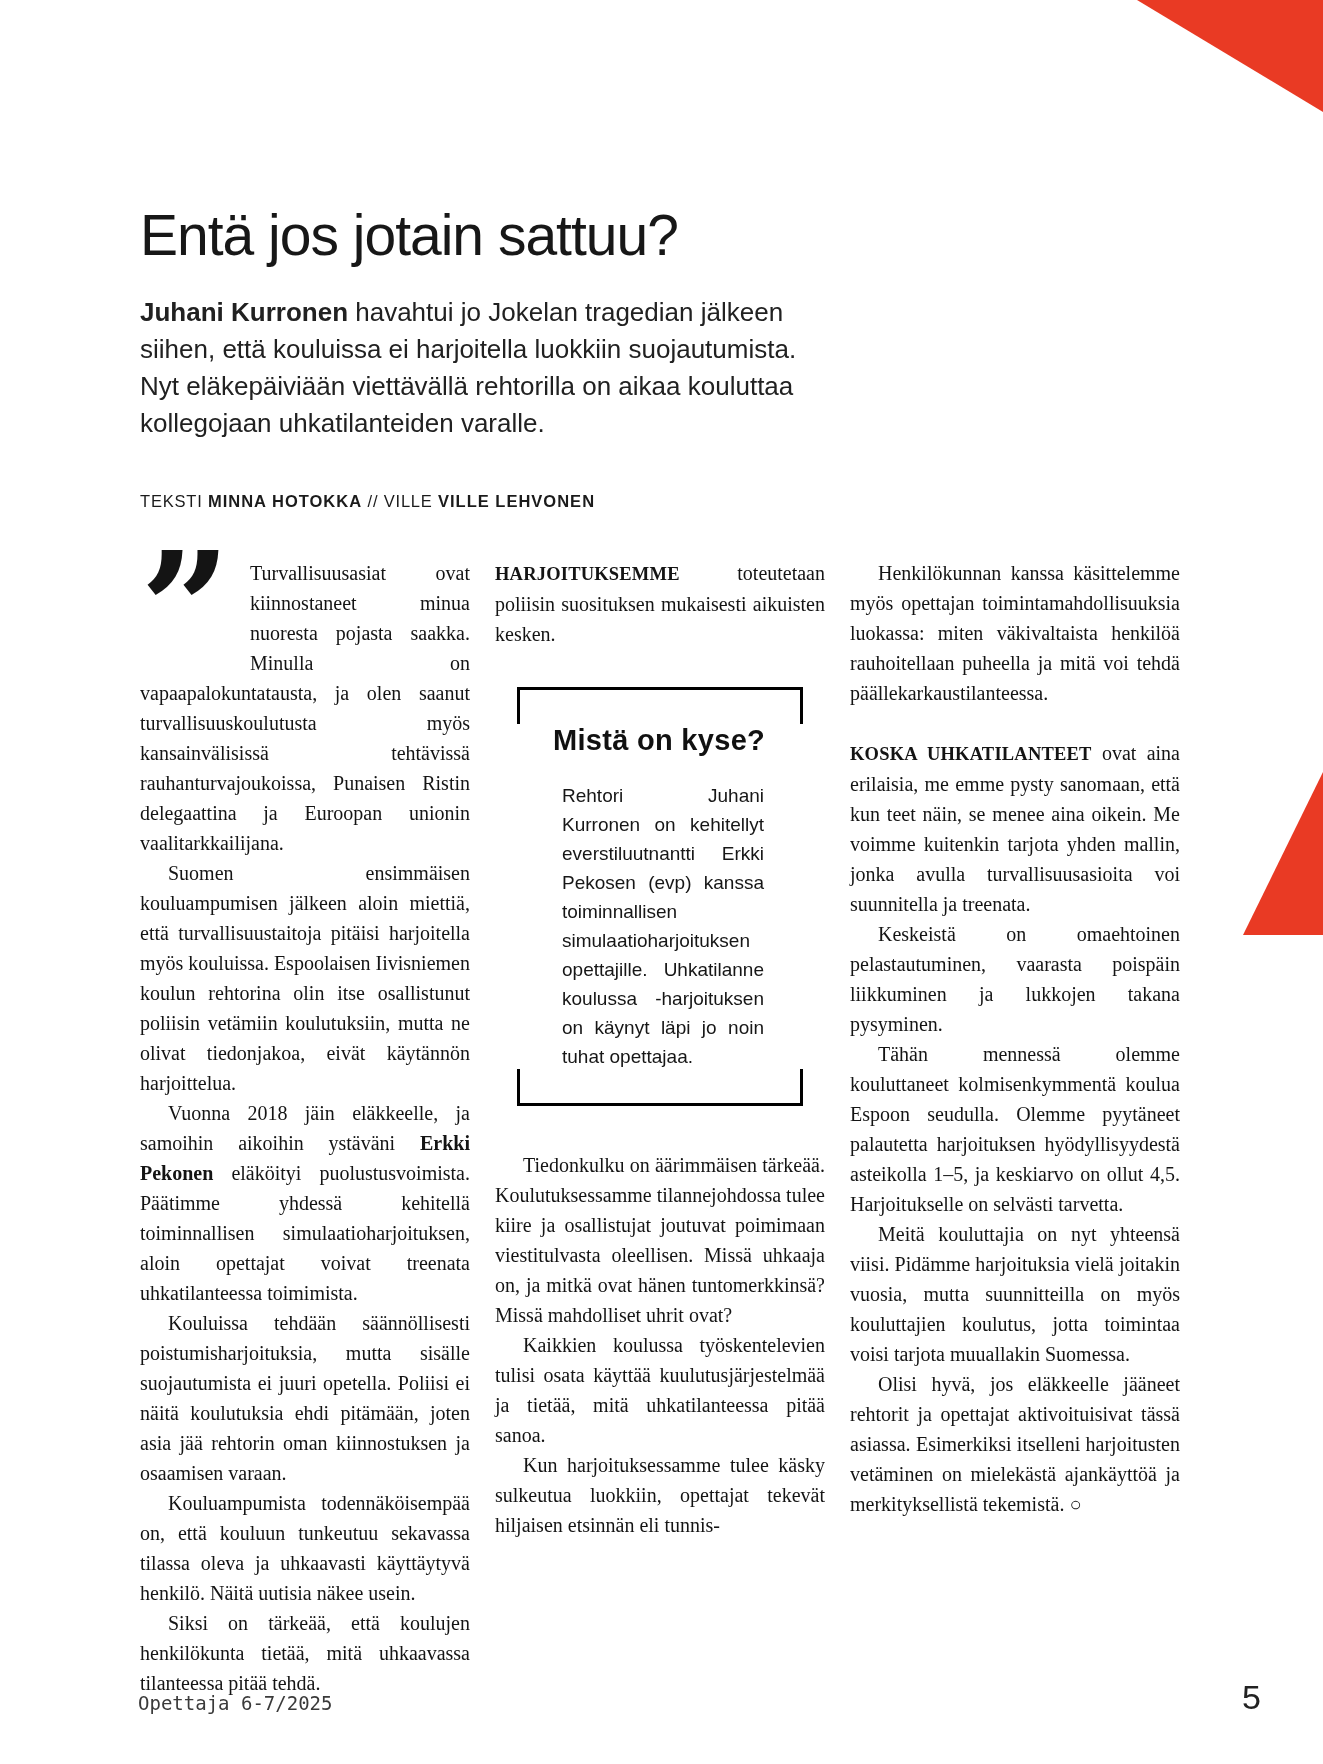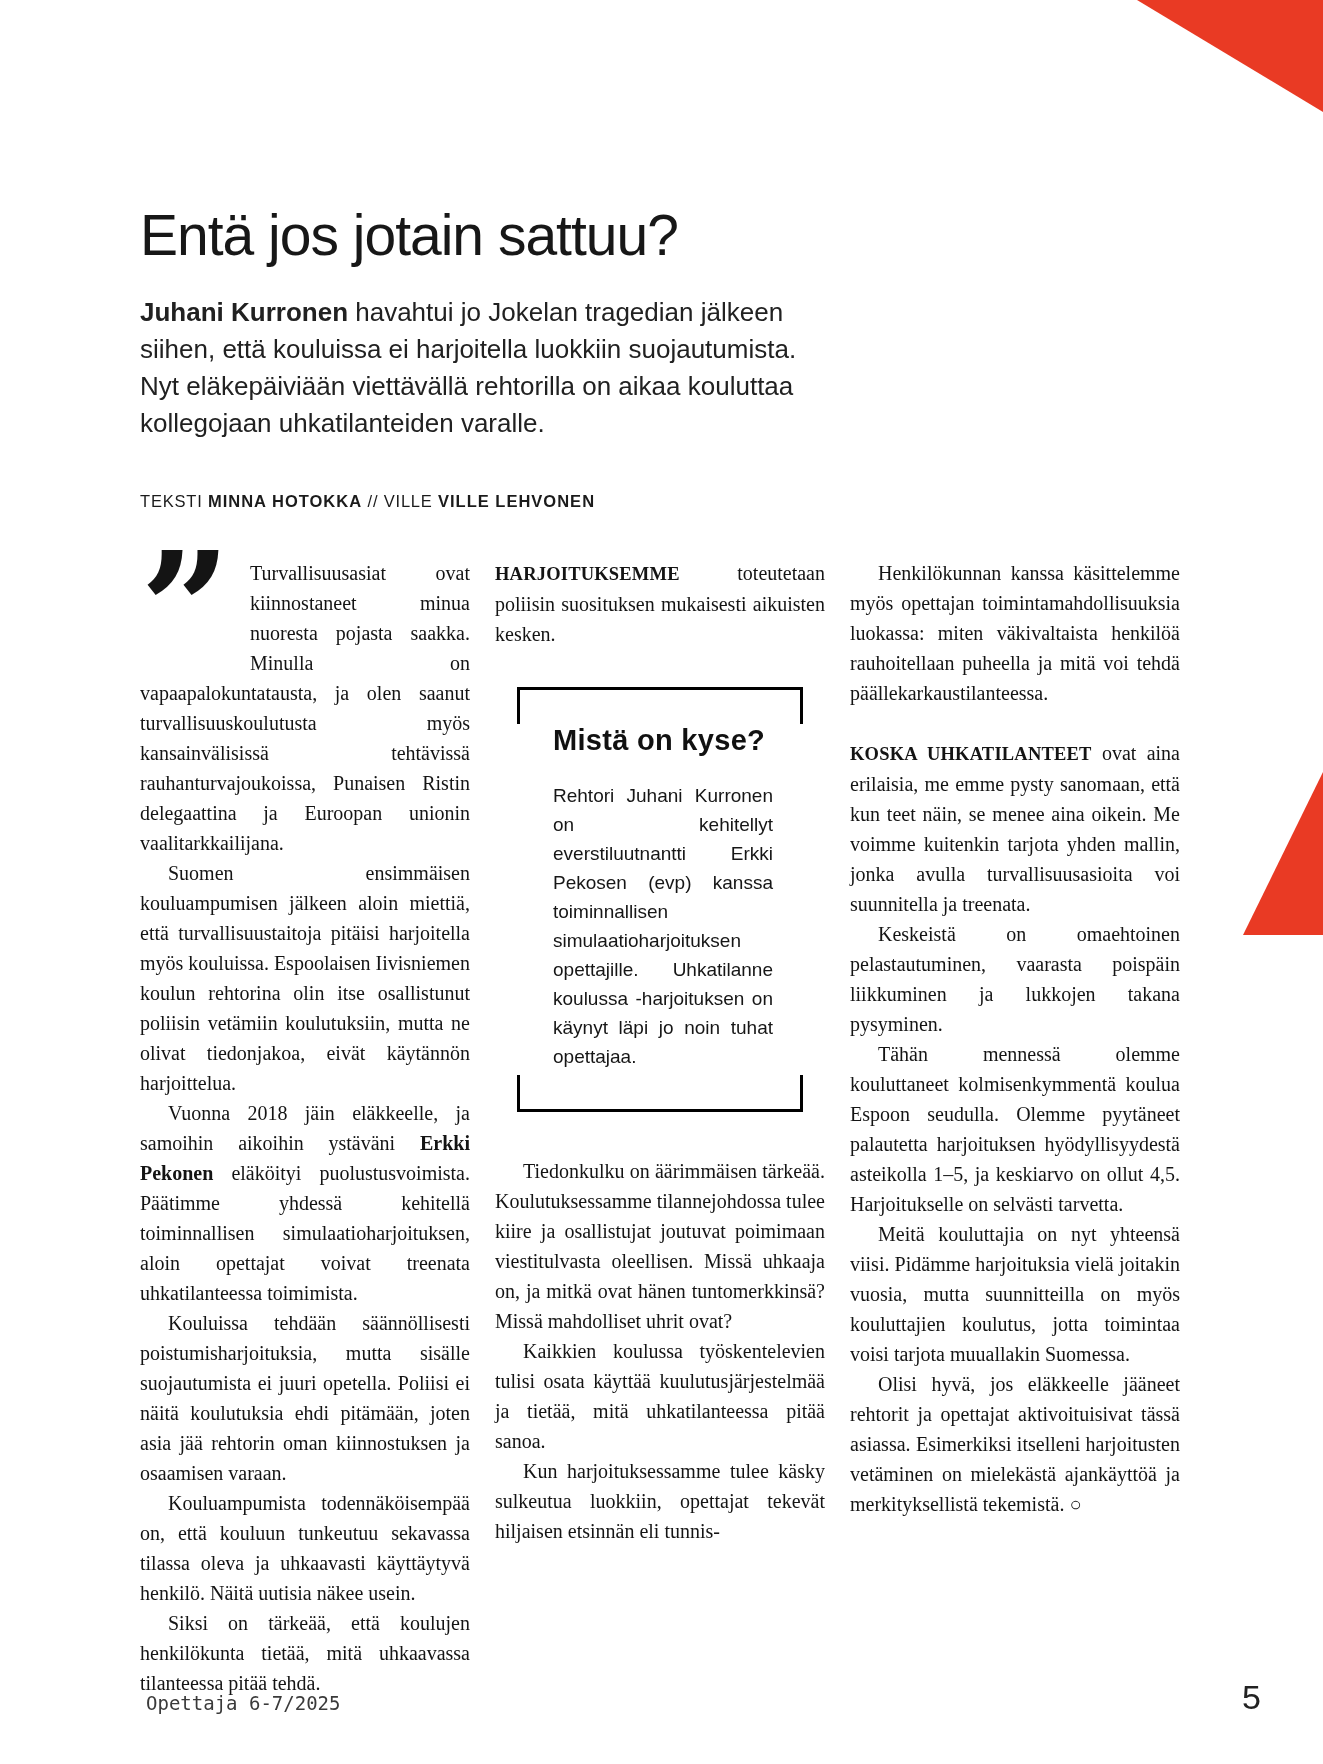--- a/index.html
+++ b/index.html
@@ -79,49 +79,49 @@
     font-weight:bold;
     font-size:158px;
     line-height:104px;
     text-align:left;
     letter-spacing:-6px;
   }
   
   .infobox{
     position:relative;
     margin:38px 22px 44px 22px;
-    padding:34px 30px 38px 36px;
+    padding:34px 30px 23px 36px;
     border-top:3px solid #000;
     border-bottom:3px solid #000;
     font-family:"Liberation Sans",sans-serif;
   }
   .infobox::before,.infobox::after{
     content:"";position:absolute;top:0;bottom:0;width:3px;
     background:linear-gradient(#000 0 34px,transparent 34px calc(100% - 34px),#000 calc(100% - 34px) 100%);
   }
   .infobox::before{left:0;}
   .infobox::after{right:0;}
   .infobox h2{
     margin:0 0 24px 0;
     font-size:29px;
     letter-spacing:.3px;
     color:#111;
   }
   .infobox p{
-    margin:0;
+    margin:9px;
     font-size:19px;
     line-height:29px;
     text-align:justify;
     hyphens:auto;
     -webkit-hyphens:auto;
     color:#161616;
   }
   
   .footer-issue{
-    position:absolute;left:146px;top:1692px;
+    position:absolute;left:138px;top:1692px;
     font-family:"DejaVu Sans Mono","Liberation Mono",monospace;
     font-size:19px;color:#3a3a3a;
   }
   .footer-page{
     position:absolute;right:62px;top:1678px;
     font-family:"Liberation Sans",sans-serif;
     font-size:34px;font-weight:400;color:#222;
   }
 </style>
 </head>

